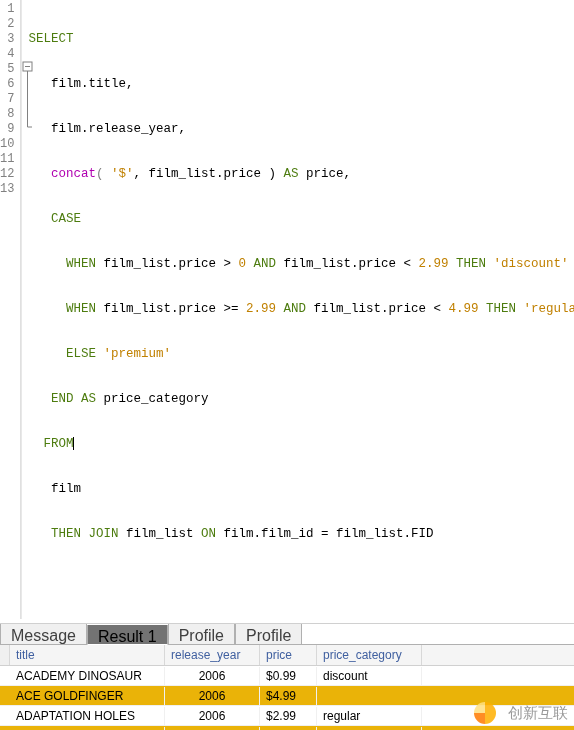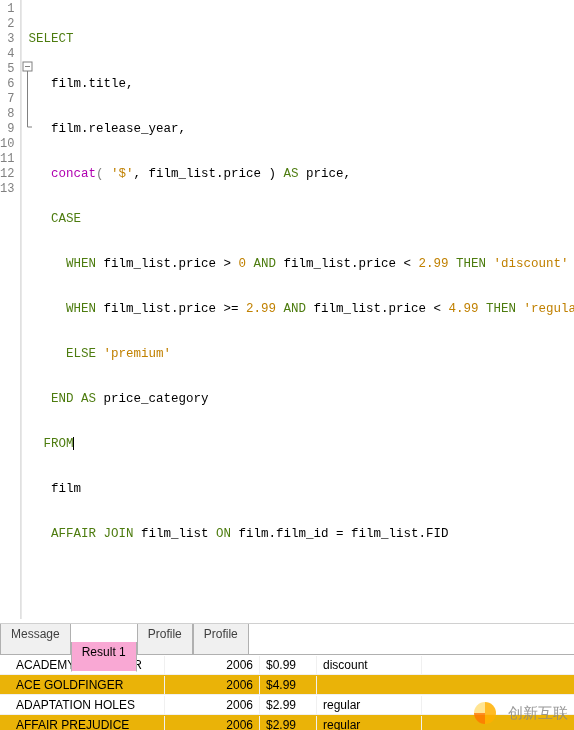--- a/index.html
+++ b/index.html
@@ -10,34 +10,34 @@
 .fold{width:14px;background:#fff;border-right:1px solid #e8e8e8;position:relative}
 .fold svg{position:absolute}
 .code{flex:1;padding:2px 0 2px 6px;line-height:15px;font-size:12.5px;white-space:pre}
 .code div{height:15px}
 .kw{color:#4d7c0f}
 .fn{color:#b000b0}
 .str{color:#c08000}
 .num{color:#c08000}
 .op{color:#808080}
 .cursor{display:inline-block;width:1px;height:13px;background:#000;vertical-align:middle}
-.tabs{display:flex;border-bottom:1px solid #b0b0b0;font-family:'Segoe UI',Tahoma,sans-serif;font-size:12px;background:#fff;height:32px;margin-top:4px;border-top:1px solid #d0d0d0}
+.tabs{display:flex;border-bottom:1px solid #b0b0b0;font-family:'Segoe UI',Tahoma,sans-serif;font-size:16px;background:#fff;height:22px;margin-top:4px;border-top:1px solid #d0d0d0}
 .tab{padding:3px 10px 2px;border:1px solid #b0b0b0;border-top:none;border-bottom:none;background:#f0f0f0;color:#404040;cursor:pointer}
-.tab.active{background:#f9a8d4;border-bottom:1px solid #fff;position:relative;top:18px;color:#000}
+.tab.active{background:#737373;border-bottom:1px solid #fff;position:relative;top:1px;color:#000}
 .grid{font-family:'Segoe UI',Tahoma,sans-serif;font-size:12px}
 .ghead{display:flex;background:#f5f5f5;border-bottom:1px solid #d0d0d0}
 .ghead div{padding:3px 6px;border-right:1px solid #d8d8d8;color:#4060a0}
 .ghead div:first-child{width:10px;padding:0;background:#f0f0f0}
 .row{display:flex;border-bottom:1px solid #f0f0f0;height:20px;align-items:center}
 .row.alt{background:#eab308}
 .row div{padding:2px 6px;border-right:1px solid #f0f0f0;overflow:hidden;white-space:nowrap}
 .rowhead{width:10px;padding:0!important;background:#f0f0f0;border-right:1px solid #d8d8d8!important;position:relative;flex-shrink:0}
 .marker::after{content:'';position:absolute;left:1px;top:5px;width:0;height:0;border-top:4px solid transparent;border-bottom:4px solid transparent;border-left:5px solid #404040}
 .c-title{width:155px}
-.c-year{width:95px;text-align:right}
+.c-year{width:95px;text-align:center}
 .c-price{width:57px}
 .c-cat{width:105px}
 .h-title{width:155px}
 .h-year{width:95px}
 .h-price{width:57px}
 .h-cat{width:105px}
 .watermark{position:absolute;right:6px;bottom:6px;font-family:'Microsoft YaHei',sans-serif;font-size:15px;color:#888;opacity:.85;display:flex;align-items:center;gap:12px}
 .wm-icon{width:22px;height:22px;border-radius:50%;background:conic-gradient(#ffb000 0 180deg,#ff7a00 180deg 270deg,#ffe080 270deg 360deg)}
 </style>
 </head>
@@ -72,33 +72,40 @@
     <div>   <span>film.title,</span></div>
     <div>   <span>film.release_year,</span></div>
     <div>   <span class="fn">concat</span><span class="op">( </span><span class="str">'$'</span><span>, film_list.price ) </span><span class="kw">AS</span><span> price,</span></div>
     <div>   <span class="kw">CASE</span></div>
     <div>     <span class="kw">WHEN</span><span> film_list.price &gt; </span><span class="num">0</span><span class="kw"> AND </span><span>film_list.price &lt; </span><span class="num">2.99</span><span class="kw"> THEN </span><span class="str">'discount'</span></div>
     <div>     <span class="kw">WHEN</span><span> film_list.price &gt;= </span><span class="num">2.99</span><span class="kw"> AND </span><span>film_list.price &lt; </span><span class="num">4.99</span><span class="kw"> THEN </span><span class="str">'regular'</span></div>
     <div>     <span class="kw">ELSE</span><span class="str"> 'premium'</span></div>
     <div>   <span class="kw">END</span><span class="kw"> AS </span><span>price_category</span></div>
     <div>  <span class="kw">FROM</span><span class="cursor"></span></div>
     <div>   <span>film</span></div>
-    <div>   <span class="kw">AFFAIR JOIN</span><span> film_list </span><span class="kw">ON</span><span> film.film_id = film_list.FID</span></div>
+    <div>   <span class="kw">THEN JOIN</span><span> film_list </span><span class="kw">ON</span><span> film.film_id = film_list.FID</span></div>
     <div></div>
   </div>
 </div>
 
 <div class="tabs">
   <div class="tab">Message</div>
   <div class="tab active">Result 1</div>
   <div class="tab">Profile</div>
   <div class="tab">Profile</div>
 </div>
 
 <div class="grid">
+  <div class="ghead">
+    <div></div>
+    <div class="h-title">title</div>
+    <div class="h-year">release_year</div>
+    <div class="h-price">price</div>
+    <div class="h-cat">price_category</div>
+  </div>
   <div id="grid-body">
       <div class="row">
         <div class="rowhead marker"></div>
         <div class="c-title">ACADEMY DINOSAUR</div>
         <div class="c-year">2006</div>
         <div class="c-price">$0.99</div>
         <div class="c-cat">discount</div>
       </div>
       <div class="row alt">
         <div class="rowhead"></div>

